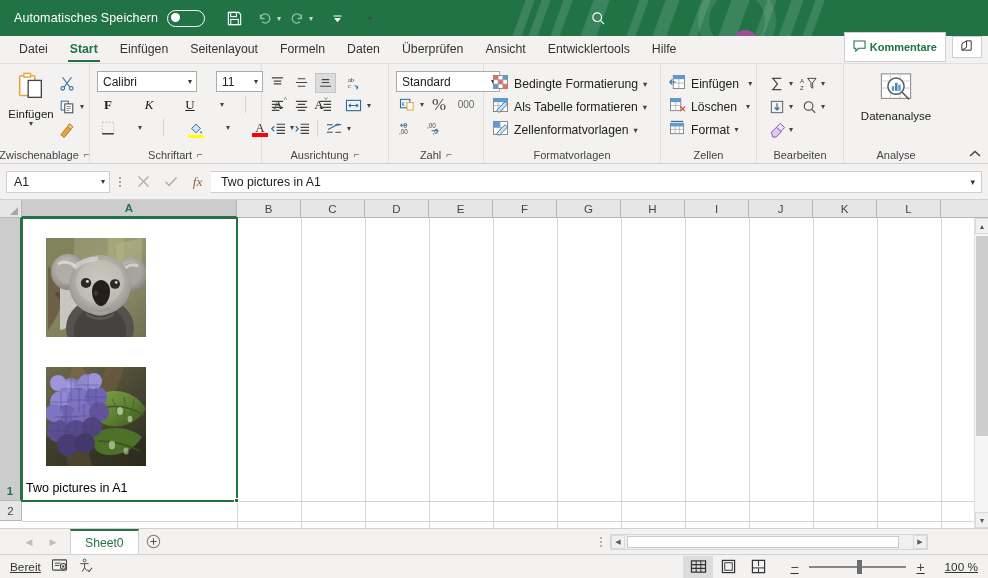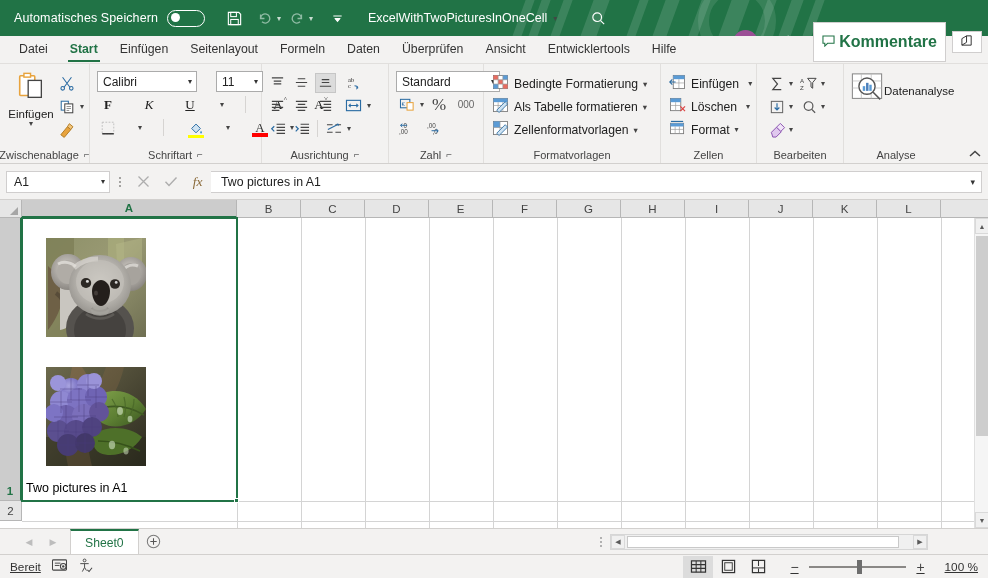--- a/index.html
+++ b/index.html
@@ -48,21 +48,21 @@
 
   
   .tabsrow { height:28px; background:#f3f2f1; display:flex; align-items:flex-end;
              position:relative; flex:0 0 28px; border-bottom:1px solid #e1dfdd;}
   .tab { padding:0 11px; height:27px; line-height:27px; font-size:12.3px; color:#333;
          position:relative; white-space:nowrap;}
   .tab.active { color:#217346; font-weight:bold; }
   .tab.active::after{content:"";position:absolute;left:9px;right:9px;bottom:1px;height:2.5px;background:#217346;}
   .tabsrow .right { position:absolute; right:6px; bottom:1px; display:flex; gap:6px; align-items:center;}
   .kommentare { display:flex;align-items:center;gap:4px;border:1px solid #d0cece;background:#fff;
-                height:40px;padding:0 8px;color:#217346;font-weight:bold;font-size:16px;}
+                height:30px;padding:0 8px;color:#217346;font-weight:bold;font-size:11px;}
   .sharebtn{border:1px solid #d0cece;background:#fff;height:22px;width:30px;display:flex;
             align-items:center;justify-content:center;}
 
   
   .ribbon { height:100px; background:#f3f2f1; display:flex; position:relative;
             border-bottom:1px solid #d2d0ce; flex:0 0 100px;}
   .grp { display:flex; flex-direction:column; position:relative; padding:3px 0 0 0;
          border-right:1px solid #e1dfdd; }
   .grp .body { flex:1; display:flex; align-items:flex-start; padding:0 5px; }
   .grp .cap { height:17px; font-size:11px; color:#444; text-align:center;
@@ -87,21 +87,21 @@
   .fbtn.serif{font-family:"Liberation Serif",serif;}
   .vdiv{width:1px;height:17px;background:#d6d4d2;margin:0 2px;}
 
   .alignbtn{width:21px;height:20px;display:flex;align-items:center;justify-content:center;}
   .alignbtn.on{background:#dcdcdc;border:1px solid #c6c6c6;}
 
   .styrow{display:flex;align-items:center;gap:5px;height:23px;font-size:12.2px;padding-left:3px;}
   .styrow .cd{font-size:8.5px;}
   .cellsrow{display:flex;align-items:center;gap:5px;height:23px;font-size:12.2px;padding-left:3px;}
 
-  .analyse{width:92px;display:flex;flex-direction:row;align-items:center;padding-top:5px;}
+  .analyse{width:92px;display:flex;flex-direction:column;align-items:center;padding-top:5px;}
   .analyse .lbl{font-size:11.5px;margin-top:2px;}
   .ribbon-collapse{position:absolute;right:6px;bottom:2px;font-size:11px;color:#444;}
 
   
   .fbar{height:36px;background:#f3f2f1;display:flex;align-items:center;padding:0 6px;
         flex:0 0 36px; border-bottom:1px solid #d2d0ce;}
   .namebox{width:104px;height:22px;background:#fff;border:1px solid #d0cece;display:flex;
            align-items:center;padding:0 4px 0 7px;font-size:12.2px;justify-content:space-between;}
   .namebox .cd{font-size:8px;color:#333;}
   .dots{width:14px;display:flex;flex-direction:column;align-items:center;gap:2px;margin:0 3px;}
@@ -220,21 +220,20 @@
       </div>
       <span class="chev-sm">▾</span>
       <div class="tb-icon" style="margin-left:8px">
         <svg width="15" height="15" viewBox="0 0 18 18">
             <path d="M4 6h10M5.6 9h6.8M9 12.4 6.6 9.6h4.8z" stroke="#fff" stroke-width="1.25" fill="#fff"></path>
           </svg>
       </div>
     </div>
 
     <div class="doctitle">
-      <span>ExcelWithTwoPicturesInOneCell</span>
       <span class="cd">▾</span>
     </div>
 
     <div style="position:absolute;left:590px;top:0;height:36px;display:flex;align-items:center;">
       <svg width="17" height="17" viewBox="0 0 18 18">
           <circle cx="7.6" cy="7.6" r="4.6" fill="none" stroke="#fff" stroke-width="1.25"></circle>
           <path d="M11.2 11.2 15 15" stroke="#fff" stroke-width="1.25"></path>
         </svg>
     </div>
 

